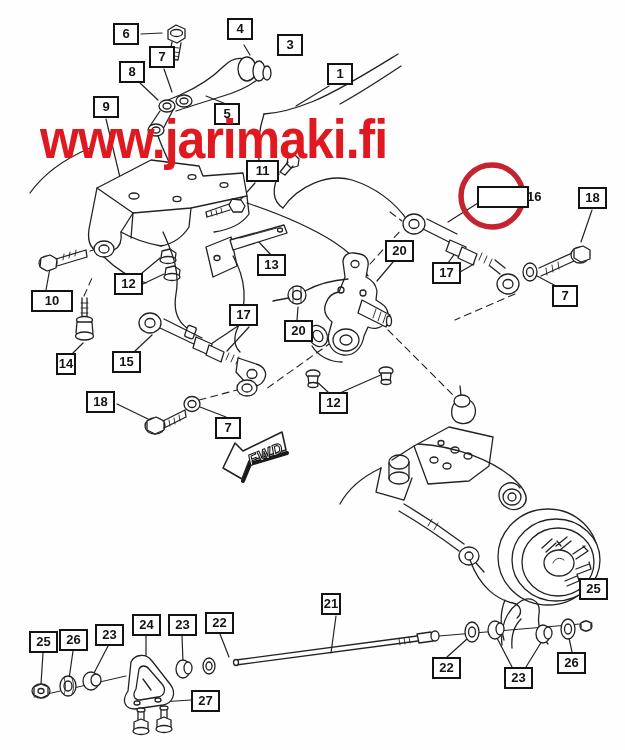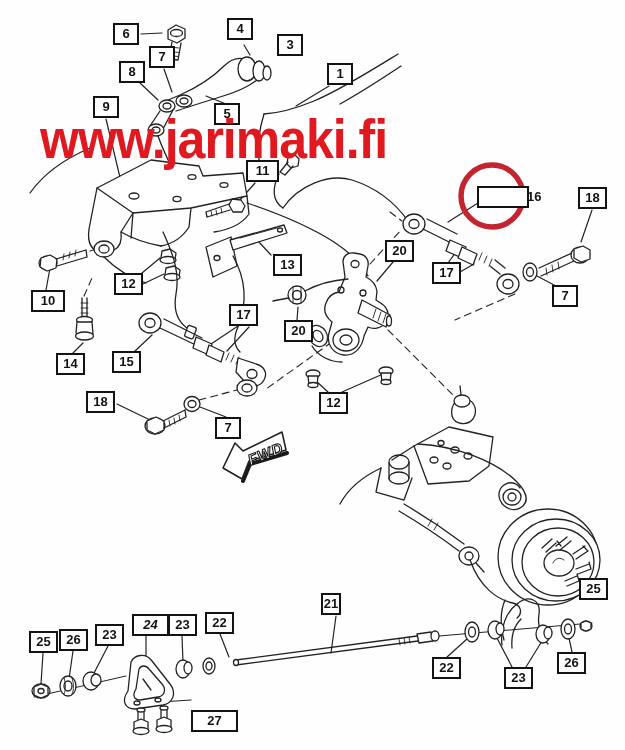--- a/index.html
+++ b/index.html
@@ -320,38 +320,38 @@
       <div class="callout" style="left: 327px; top: 63px; width: 26px;">1</div>
       <div class="callout" style="left: 119px; top: 61px; width: 26px;">8</div>
       <div class="callout" style="left: 93px; top: 96px; width: 26px;">9</div>
       <div class="callout" style="left: 214px; top: 103px; width: 26px;">5</div>
       <div class="callout" style="left: 246px; top: 160px; width: 33px;">11</div>
       <div class="callout" style="left: 477px; top: 186px; width: 29px; padding-left: 48px;">16</div>
       <div class="callout" style="left: 578px; top: 187px; width: 29px;">18</div>
       <div class="callout" style="left: 385px; top: 240px; width: 29px;">20</div>
       <div class="callout" style="left: 432px; top: 262px; width: 29px;">17</div>
       <div class="callout" style="left: 552px; top: 285px; width: 26px;">7</div>
-      <div class="callout" style="left: 257px; top: 254px; width: 29px; margin-left: 16px;">13</div>
-      <div class="callout" style="left: 31px; top: 290px; width: 34px;">10</div>
+      <div class="callout" style="left: 257px; top: 254px; width: 29px;">13</div>
+      <div class="callout" style="left: 31px; top: 290px; width: 42px;">10</div>
       <div class="callout" style="left: 114px; top: 273px; width: 29px;">12</div>
       <div class="callout" style="left: 229px; top: 304px; width: 29px;">17</div>
       <div class="callout" style="left: 284px; top: 320px; width: 29px;">20</div>
-      <div class="callout" style="left: 56px; top: 353px; width: 29px;">14</div>
+      <div class="callout" style="left: 56px; top: 353px; width: 20px;">14</div>
       <div class="callout" style="left: 112px; top: 351px; width: 29px;">15</div>
       <div class="callout" style="left: 86px; top: 391px; width: 29px;">18</div>
       <div class="callout" style="left: 215px; top: 417px; width: 26px;">7</div>
       <div class="callout" style="left: 319px; top: 392px; width: 29px;">12</div>
       <div class="callout" style="left: 579px; top: 578px; width: 29px;">25</div>
       <div class="callout" style="left: 321px; top: 593px; width: 20px;">21</div>
       <div class="callout" style="left: 29px; top: 631px; width: 29px;">25</div>
       <div class="callout" style="left: 59px; top: 629px; width: 29px;">26</div>
       <div class="callout" style="left: 95px; top: 624px; width: 29px;">23</div>
-      <div class="callout" style="left: 132px; top: 614px; width: 37px; font-style: italic;">24</div>
+      <div class="callout" style="left: 132px; top: 614px; width: 29px;">24</div>
       <div class="callout" style="left: 168px; top: 614px; width: 29px;">23</div>
       <div class="callout" style="left: 205px; top: 612px; width: 29px;">22</div>
-      <div class="callout" style="left: 191px; top: 690px; width: 47px; margin-top: 20px;">27</div>
+      <div class="callout" style="left: 191px; top: 690px; width: 29px;">27</div>
       <div class="callout" style="left: 432px; top: 657px; width: 29px;">22</div>
       <div class="callout" style="left: 504px; top: 667px; width: 29px;">23</div>
       <div class="callout" style="left: 557px; top: 652px; width: 29px;">26</div>
     </div>
 
   <div class="watermark" style="color: rgb(224, 25, 32);">www.jarimaki.fi</div>
 </div>
 
 </body></html>

